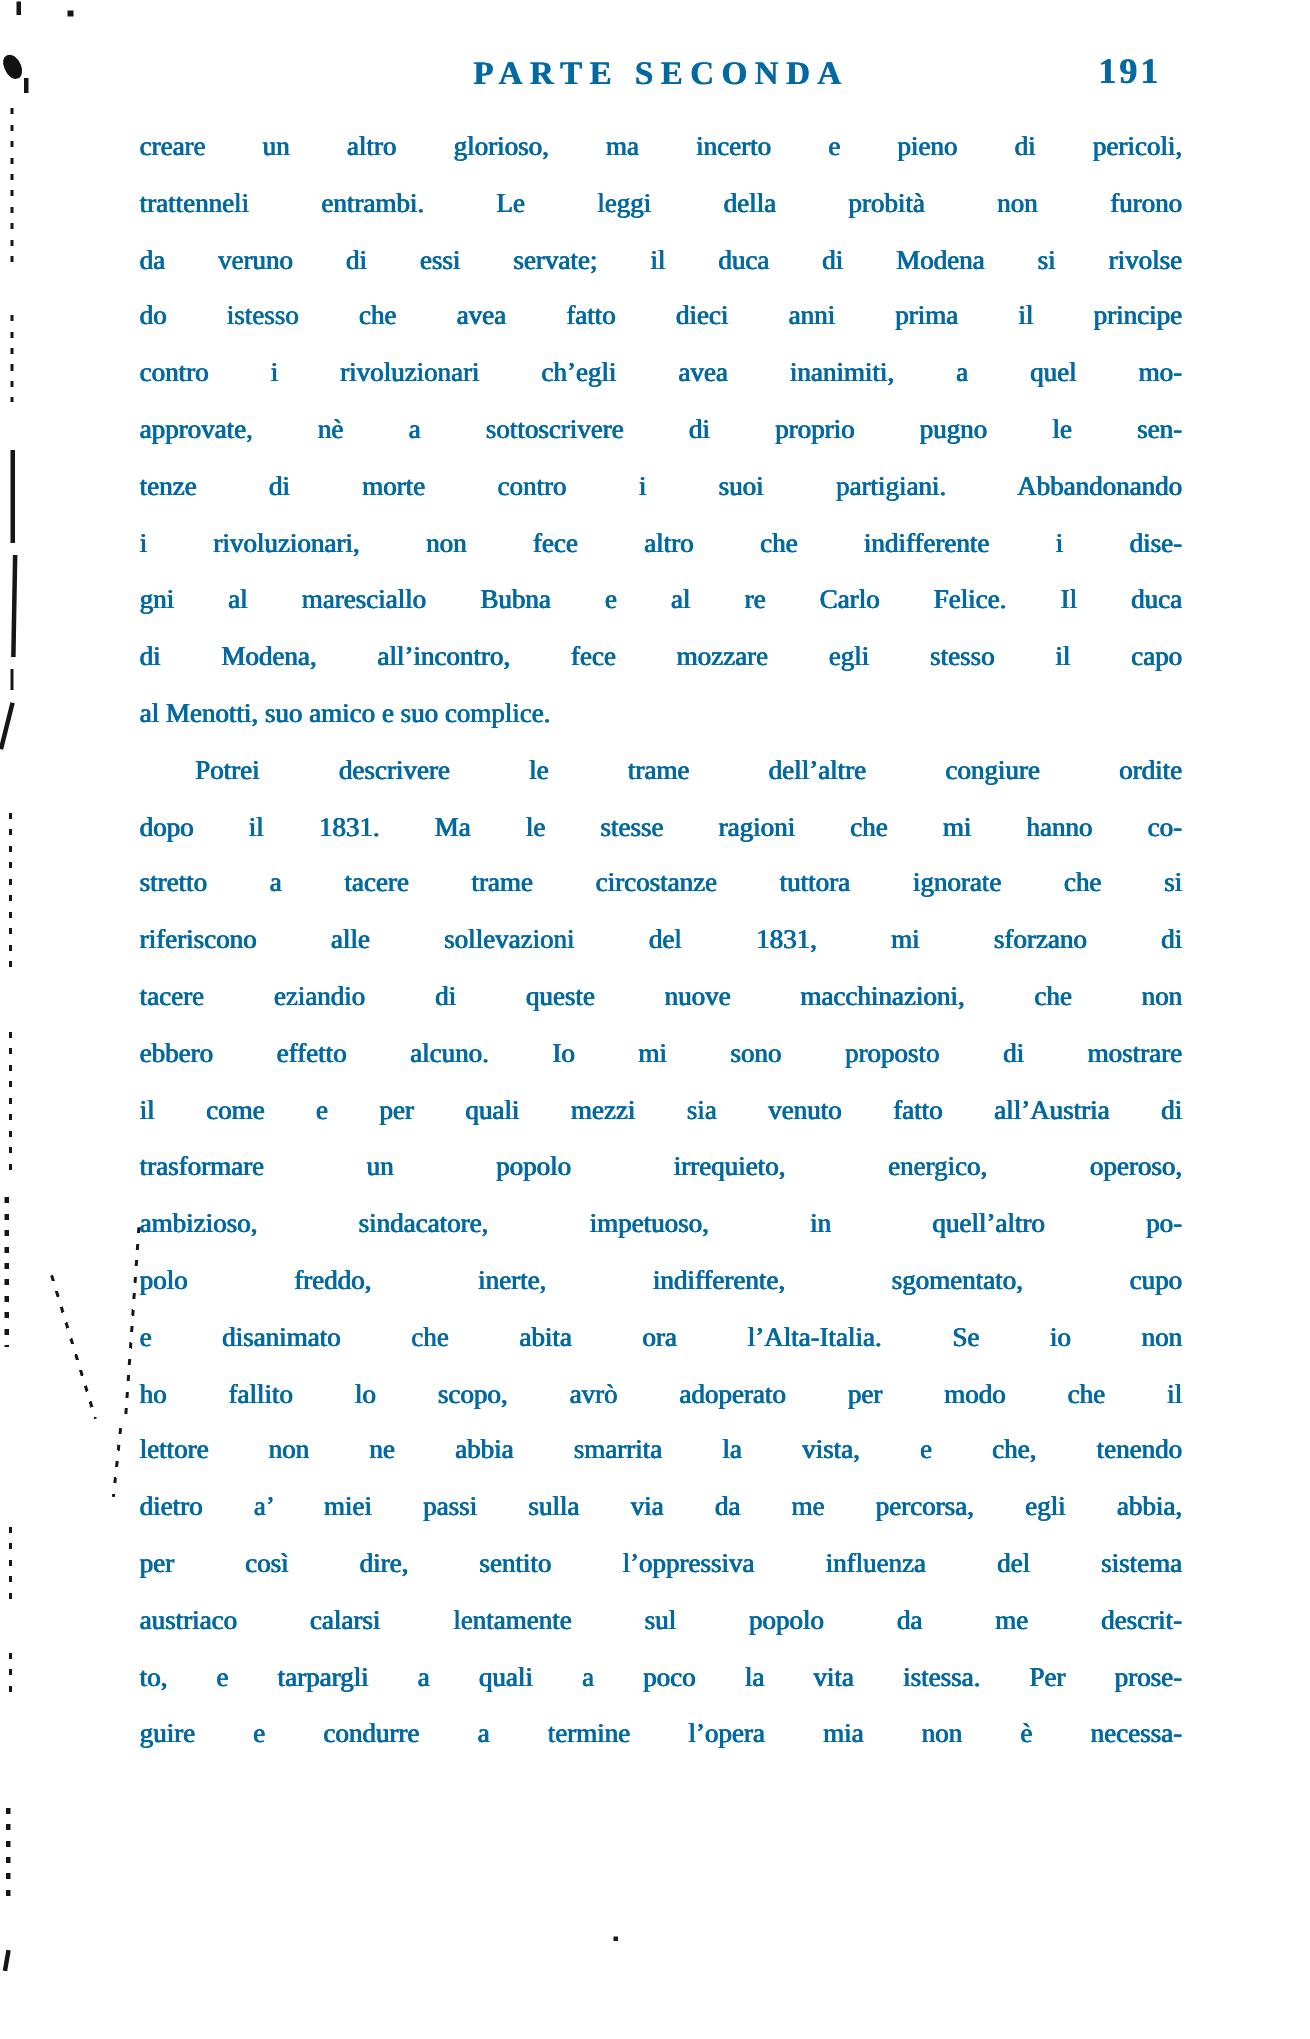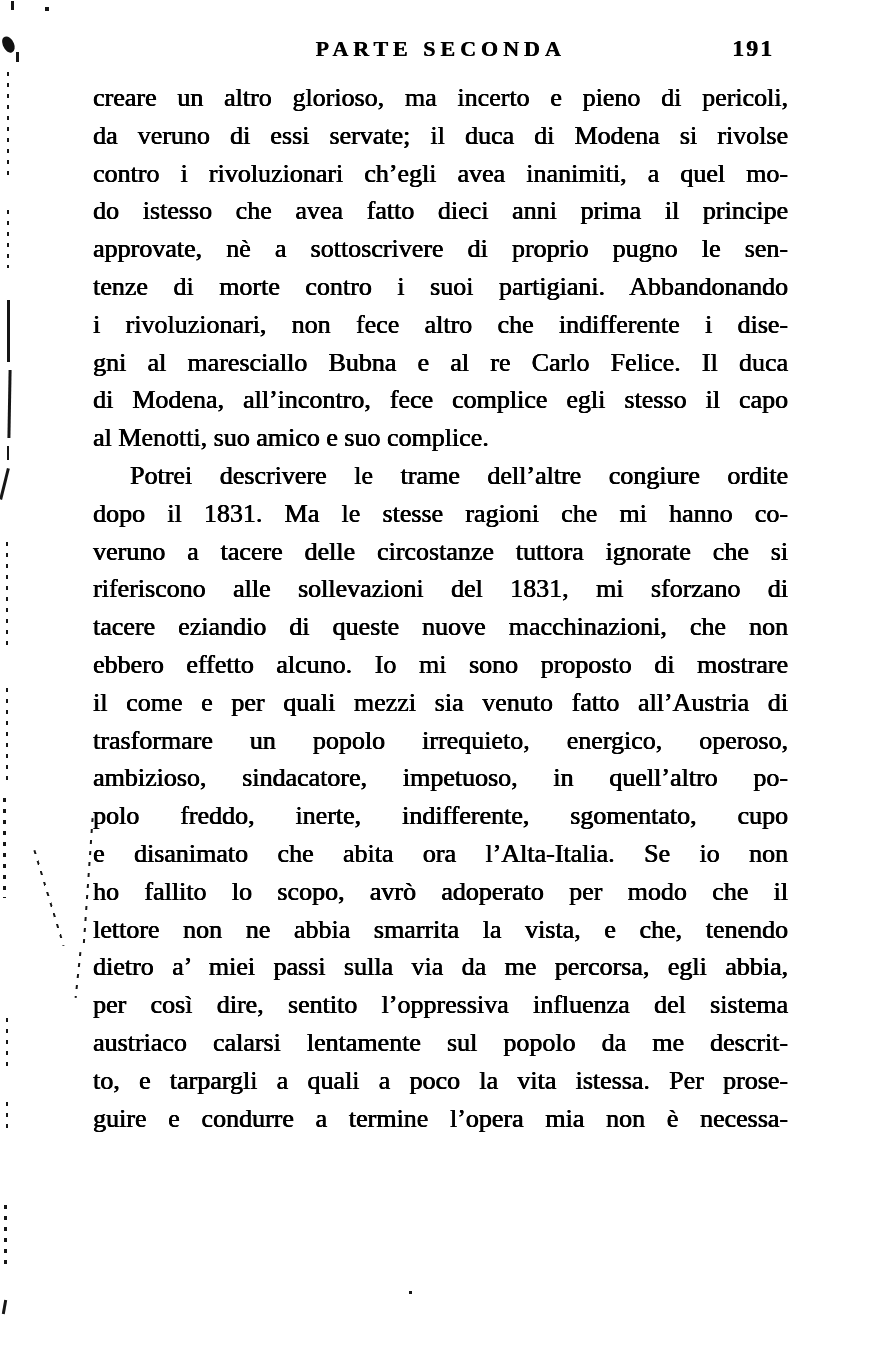--- a/index.html
+++ b/index.html
@@ -3,21 +3,21 @@
 <meta charset="utf-8">
 <style>
   html, body { margin: 0; padding: 0; background: #ffffff; }
 
   .page {
     position: relative;
     width: 873px;
     height: 1359px;
     background: #ffffff;
     font-family: "Liberation Serif", "DejaVu Serif", serif;
-    color: #000000;
+    color: #0369a1;
     overflow: hidden;
     border-radius: 15px;
   }
 
   
   .running-head {
     position: absolute;
     top: 36px;
     left: 93px;
     width: 695px;
@@ -42,21 +42,21 @@
   }
 
   
   .body-text {
     position: absolute;
     top: 79px;
     left: 93px;
     width: 695px;
   }
   .line {
-    font-size: 26px;
+    font-size: 18px;
     line-height: 37.8px;
     text-align: justify;
     text-align-last: justify;
     text-justify: inter-word;
     white-space: normal;
     text-shadow: 0.45px 0 currentColor, -0.2px 0 currentColor;
   }
   .line.para-end { text-align-last: left; }
   .line.indent { padding-left: 37px; }
 
@@ -77,32 +77,33 @@
 
 <div class="page">
 
   <header class="running-head">
     <div class="running-title">PARTE SECONDA</div>
     <div class="page-number">191</div>
   </header>
 
   <main class="body-text">
       <div class="line">creare un altro glorioso, ma incerto e pieno di pericoli,</div>
+      <div class="line">trattenneli entrambi. Le leggi della probità non furono</div>
       <div class="line">da veruno di essi servate; il duca di Modena si rivolse</div>
+      <div class="line">do istesso che avea fatto dieci anni prima il principe</div>
       <div class="line">contro i rivoluzionari ch’egli avea inanimiti, a quel mo-</div>
-      <div class="line">do istesso che avea fatto dieci anni prima il principe</div>
       <div class="line">approvate, nè a sottoscrivere di proprio pugno le sen-</div>
       <div class="line">tenze di morte contro i suoi partigiani. Abbandonando</div>
       <div class="line">i rivoluzionari, non fece altro che indifferente i dise-</div>
       <div class="line">gni al maresciallo Bubna e al re Carlo Felice. Il duca</div>
-      <div class="line">di Modena, all’incontro, fece complice egli stesso il capo</div>
+      <div class="line">di Modena, all’incontro, fece mozzare egli stesso il capo</div>
       <div class="line para-end">al Menotti, suo amico e suo complice.</div>
       <div class="line indent">Potrei descrivere le trame dell’altre congiure ordite</div>
       <div class="line">dopo il 1831. Ma le stesse ragioni che mi hanno co-</div>
-      <div class="line">veruno a tacere delle circostanze tuttora ignorate che si</div>
+      <div class="line">stretto a tacere trame circostanze tuttora ignorate che si</div>
       <div class="line">riferiscono alle sollevazioni del 1831, mi sforzano di</div>
       <div class="line">tacere eziandio di queste nuove macchinazioni, che non</div>
       <div class="line">ebbero effetto alcuno. Io mi sono proposto di mostrare</div>
       <div class="line">il come e per quali mezzi sia venuto fatto all’Austria di</div>
       <div class="line">trasformare un popolo irrequieto, energico, operoso,</div>
       <div class="line">ambizioso, sindacatore, impetuoso, in quell’altro po-</div>
       <div class="line">polo freddo, inerte, indifferente, sgomentato, cupo</div>
       <div class="line">e disanimato che abita ora l’Alta-Italia. Se io non</div>
       <div class="line">ho fallito lo scopo, avrò adoperato per modo che il</div>
       <div class="line">lettore non ne abbia smarrita la vista, e che, tenendo</div>

